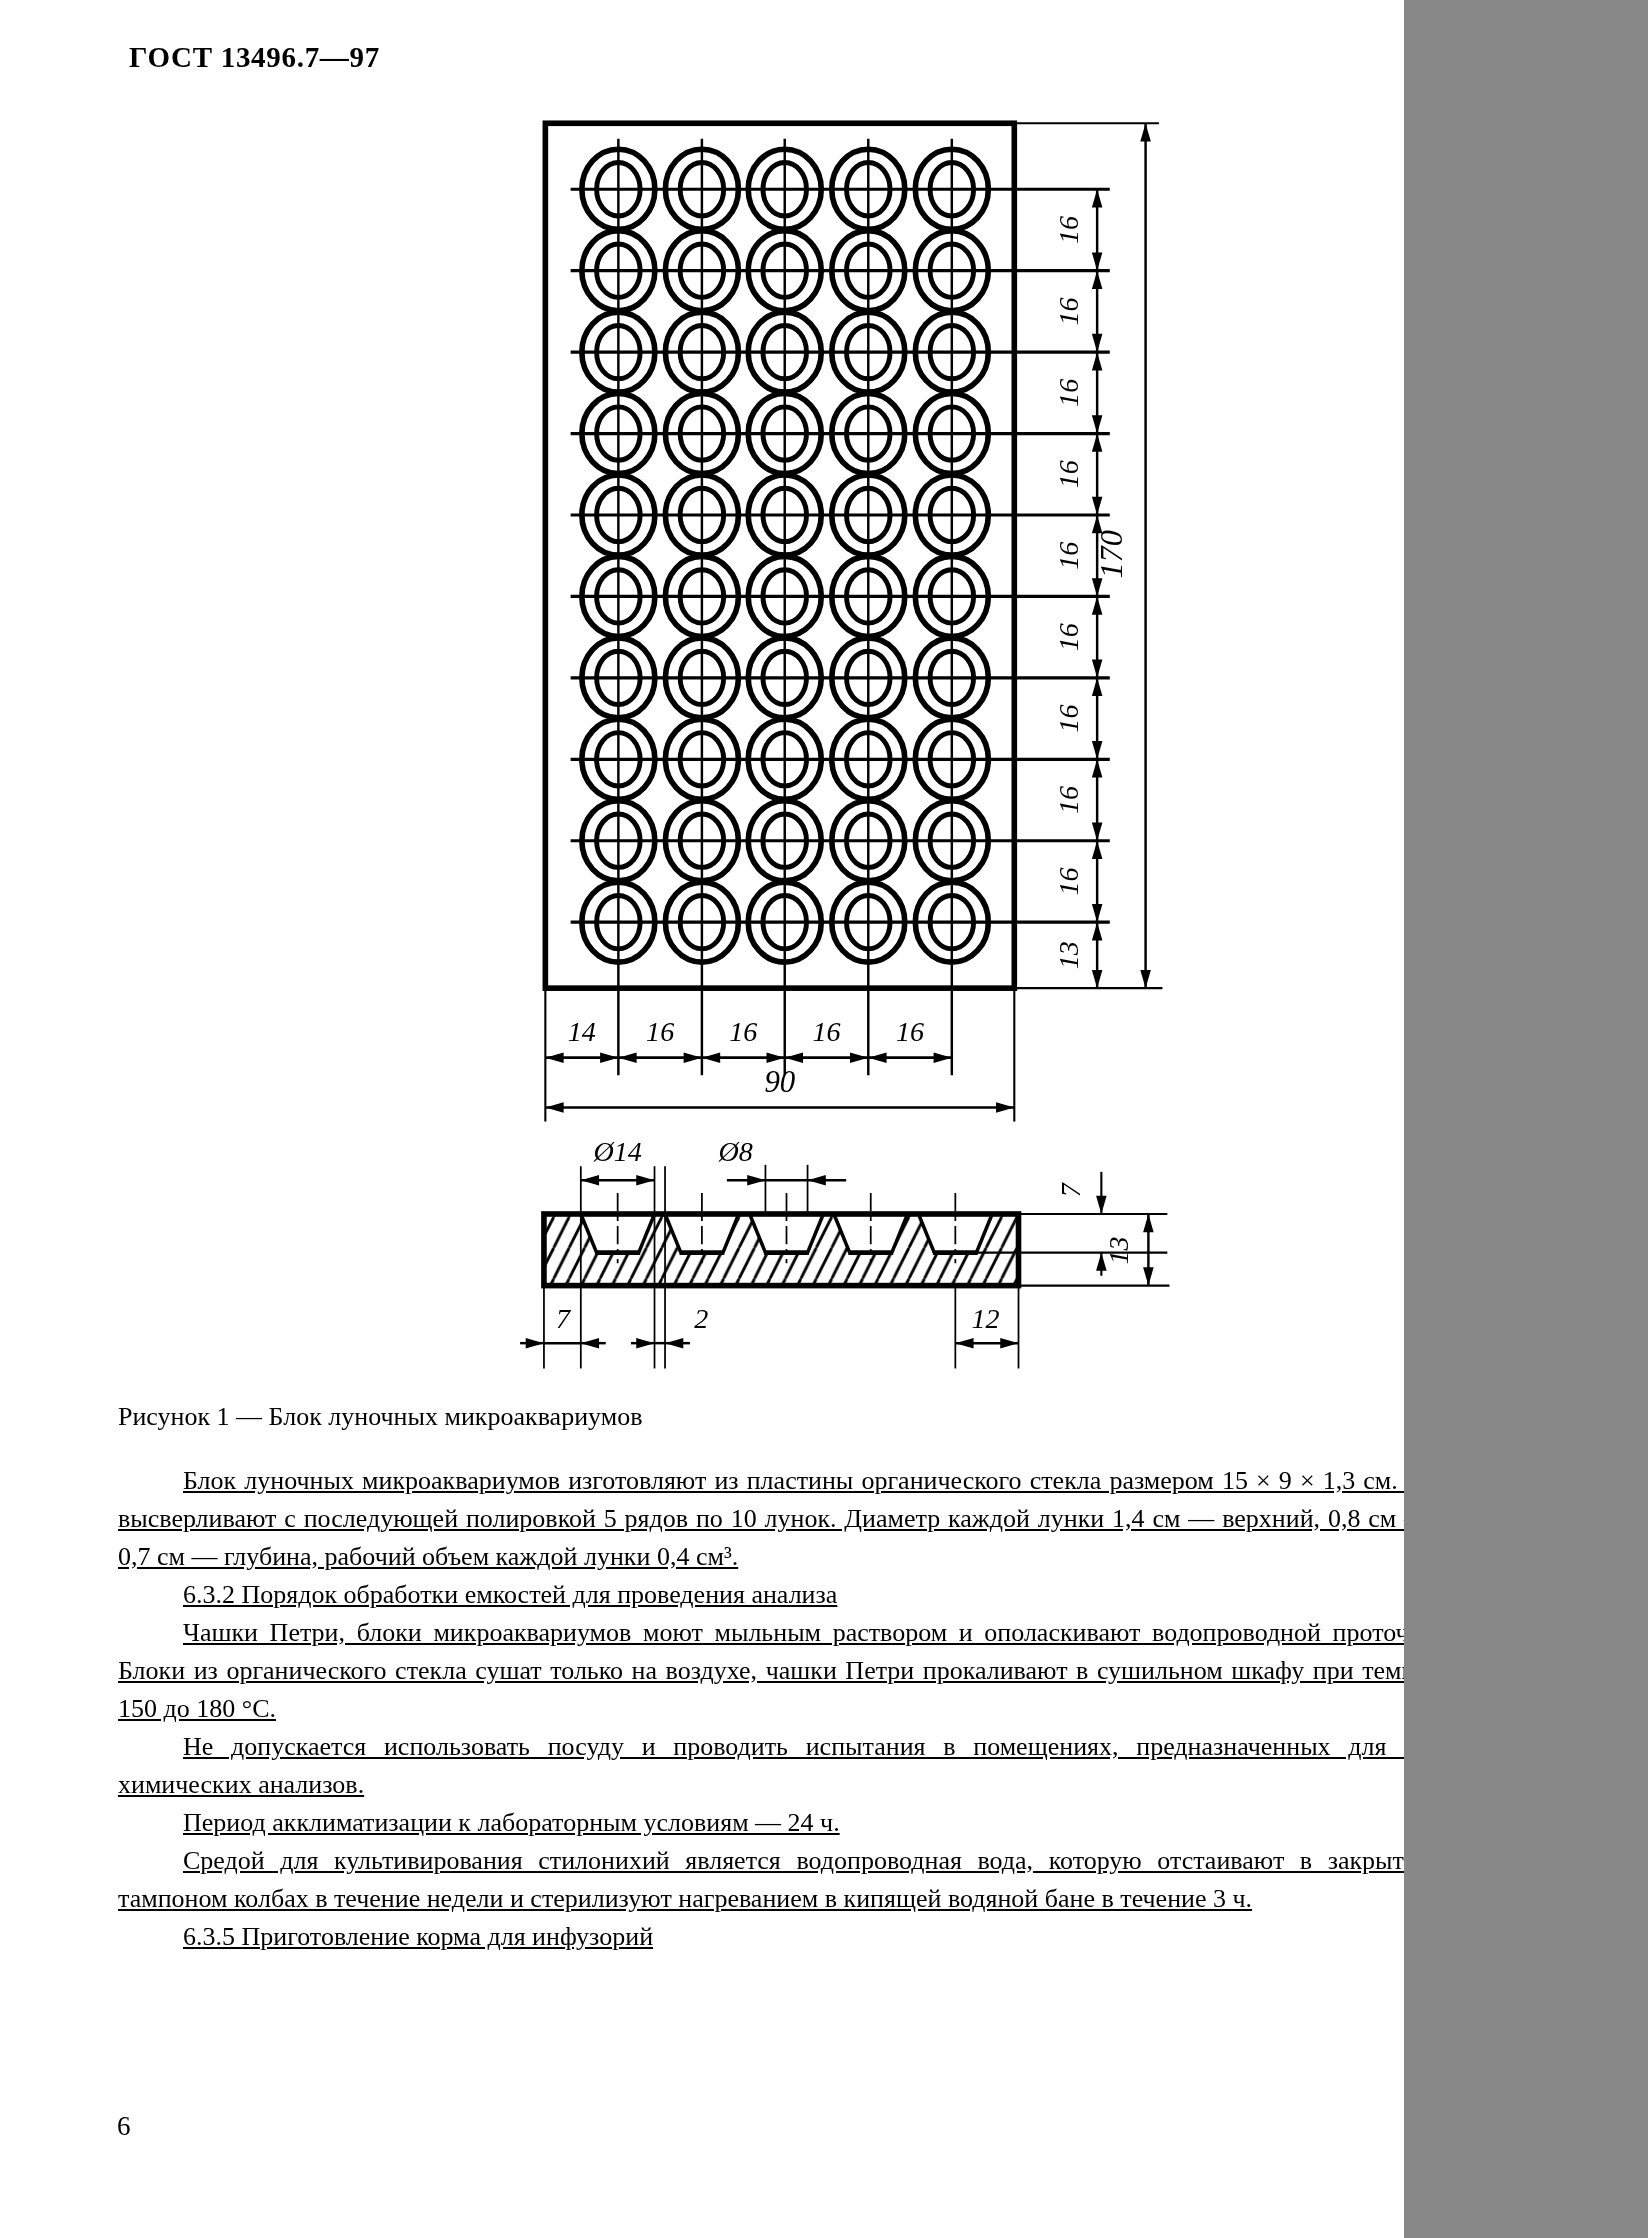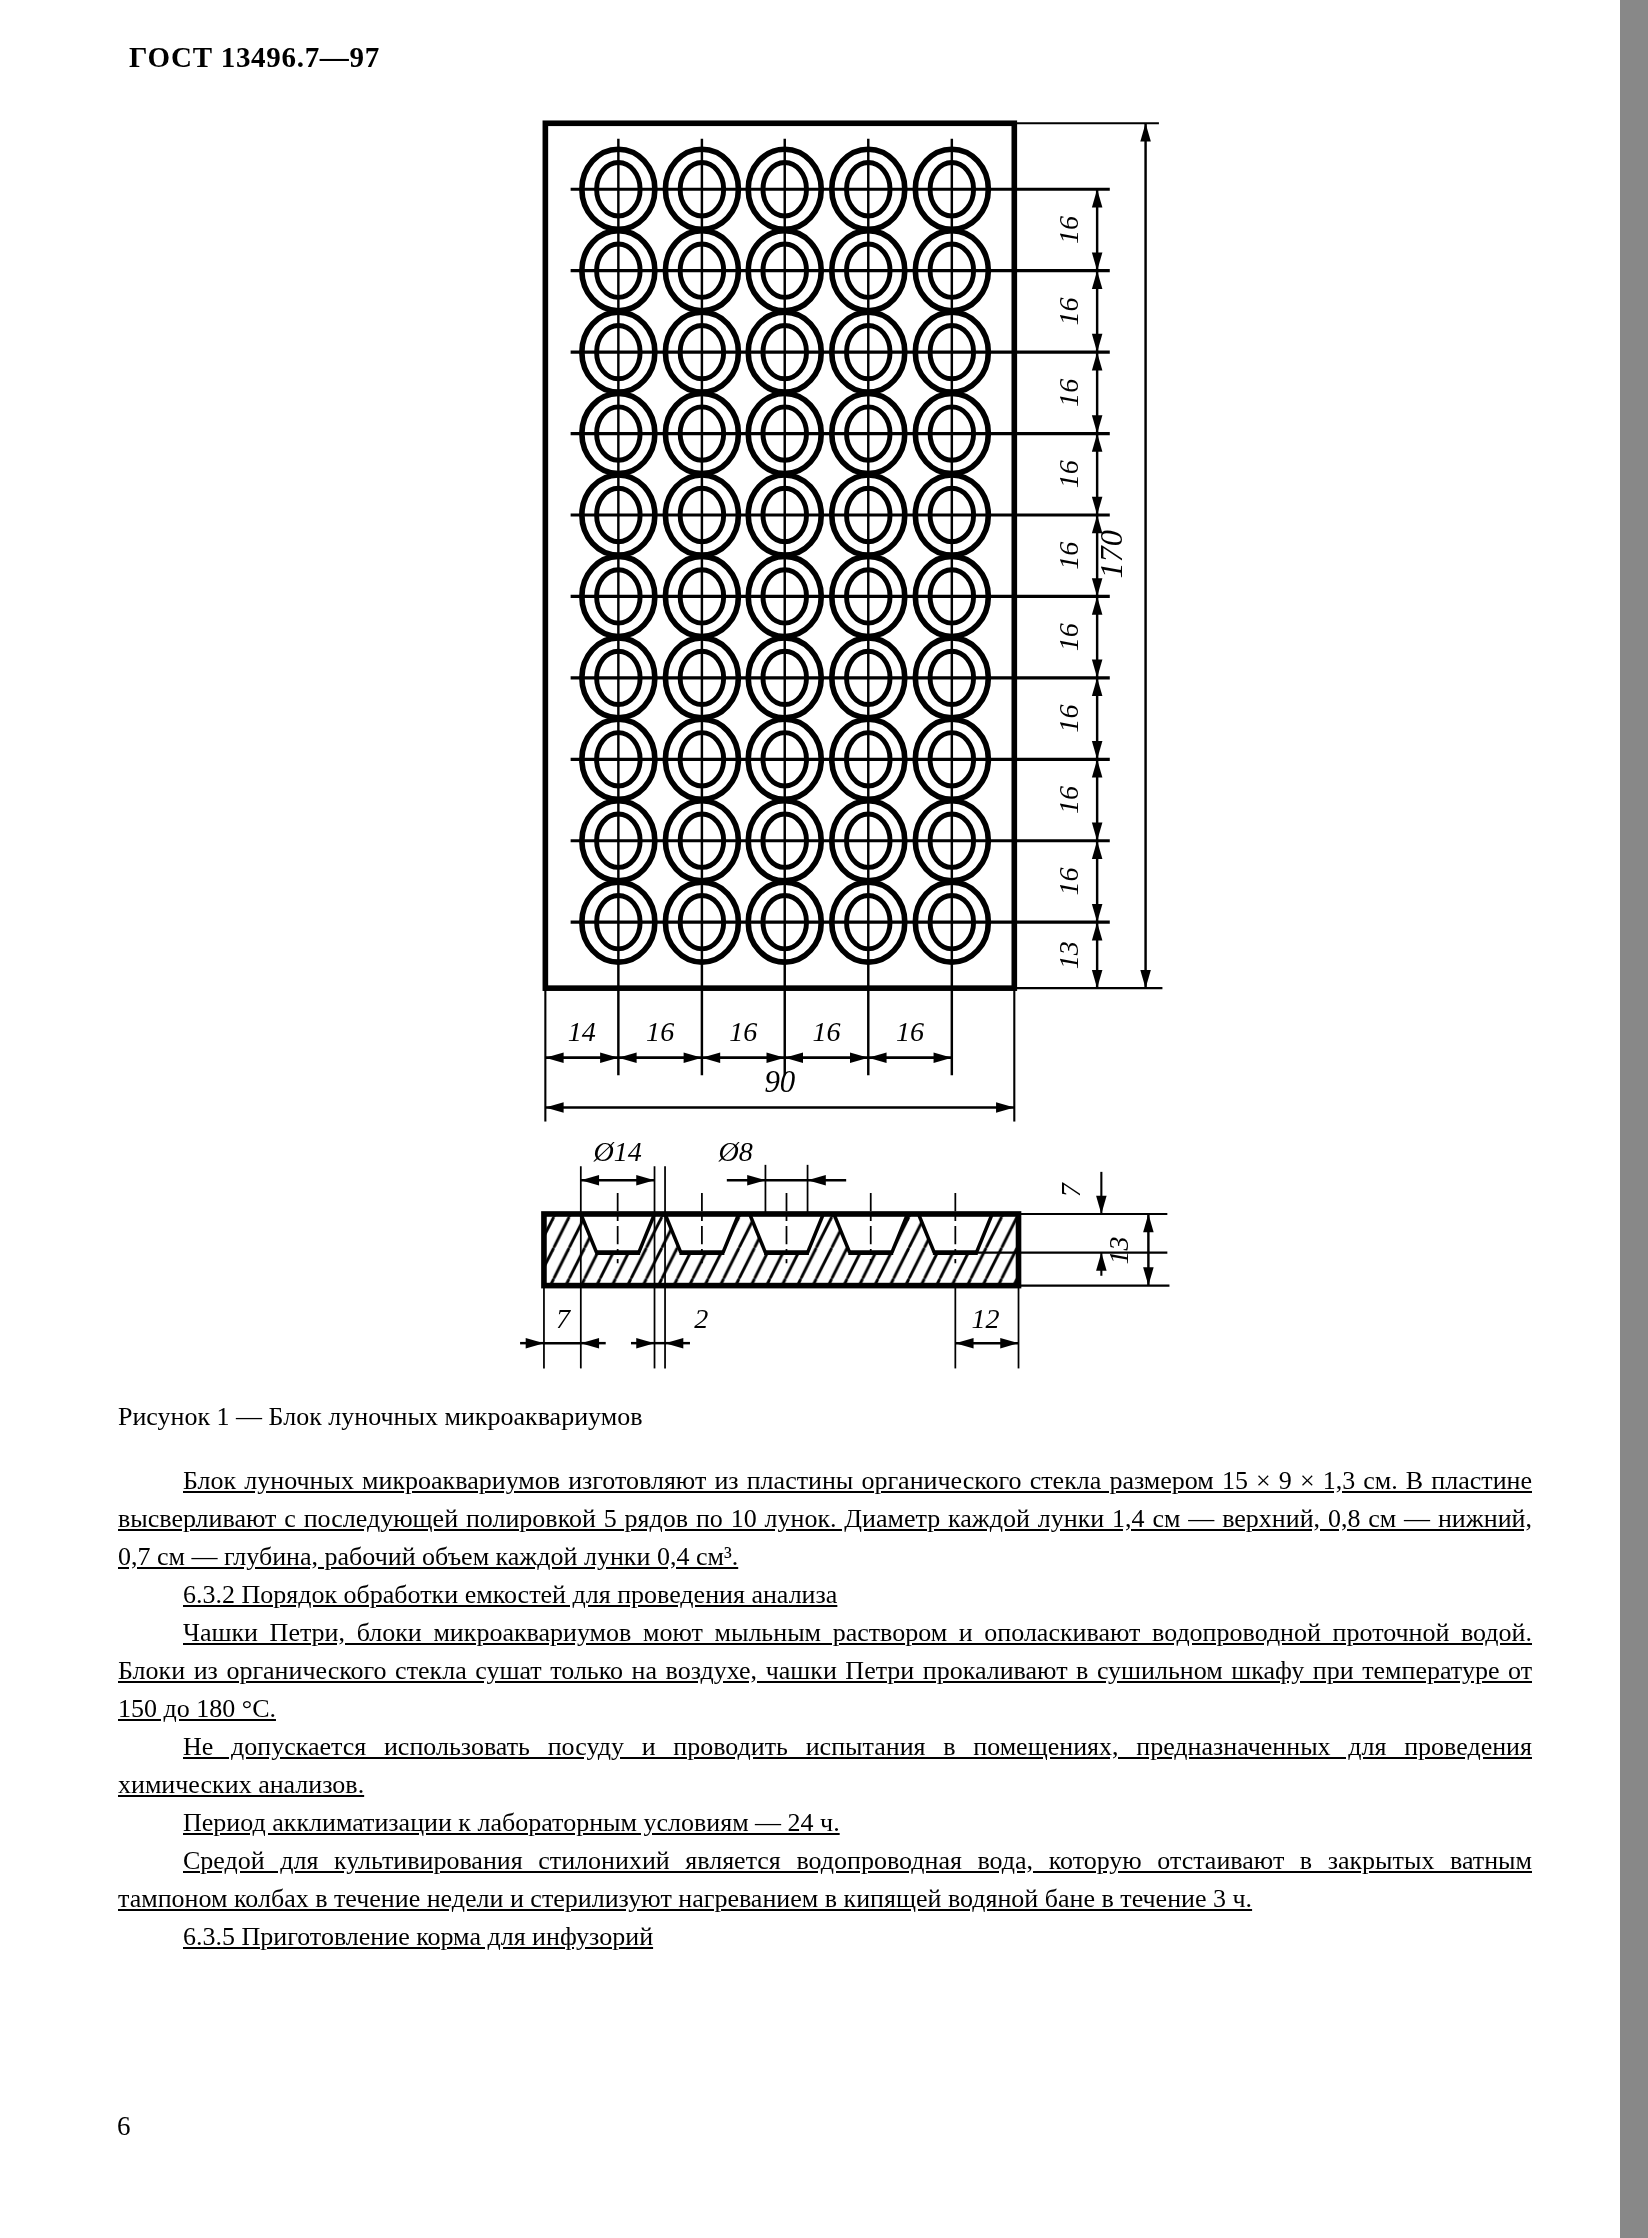--- a/index.html
+++ b/index.html
@@ -1,18 +1,18 @@
 <!DOCTYPE html>
 <html style="font-size:11.2px"><head>
 <meta charset="utf-8">
 <style>
   html,body{margin:0;padding:0;background:#888;}
   .page{
     position:relative;
-    width:1620px;height:2239px;
+    width:1404px;height:2239px;
     background:#ffffff;
     font-family:"Liberation Serif", serif;
     color:#000;
     overflow:hidden;
   }
   .doc-header{
     position:absolute;left:129px;top:41px;
     font-size:29px;font-weight:bold;letter-spacing:0.7px;
     color:#000;
   }

